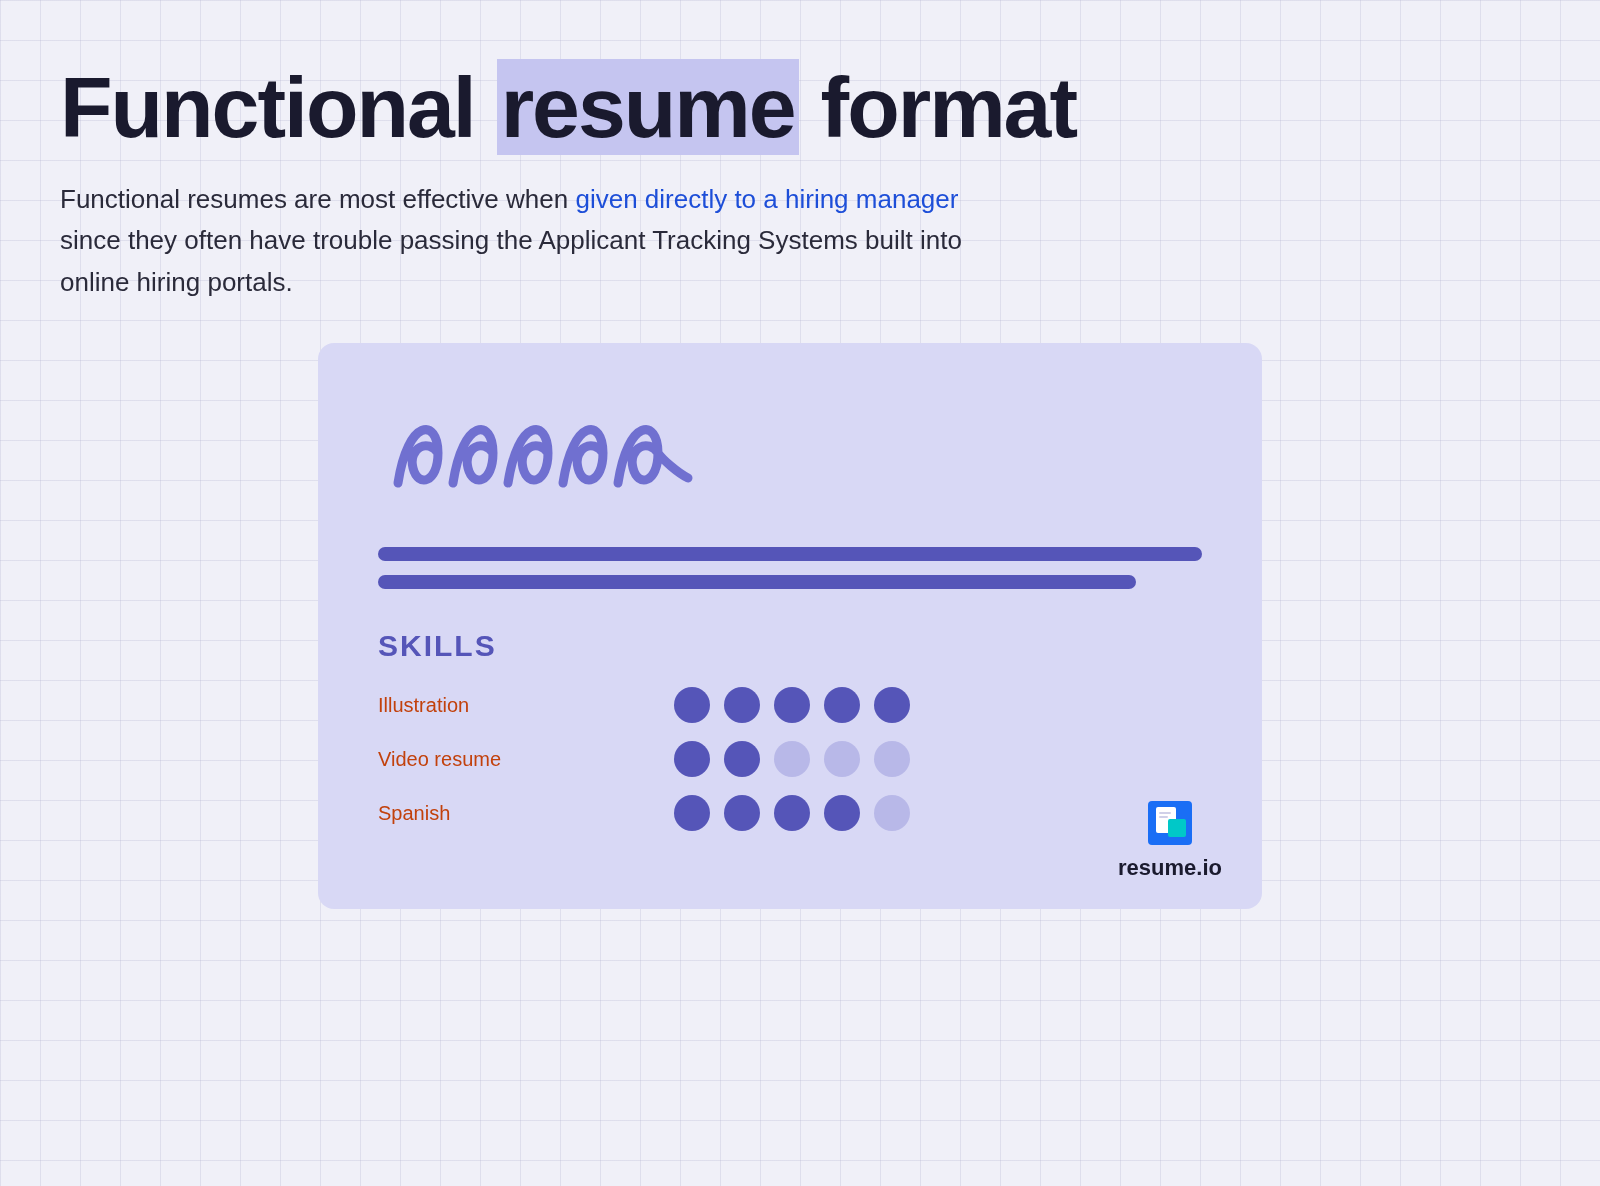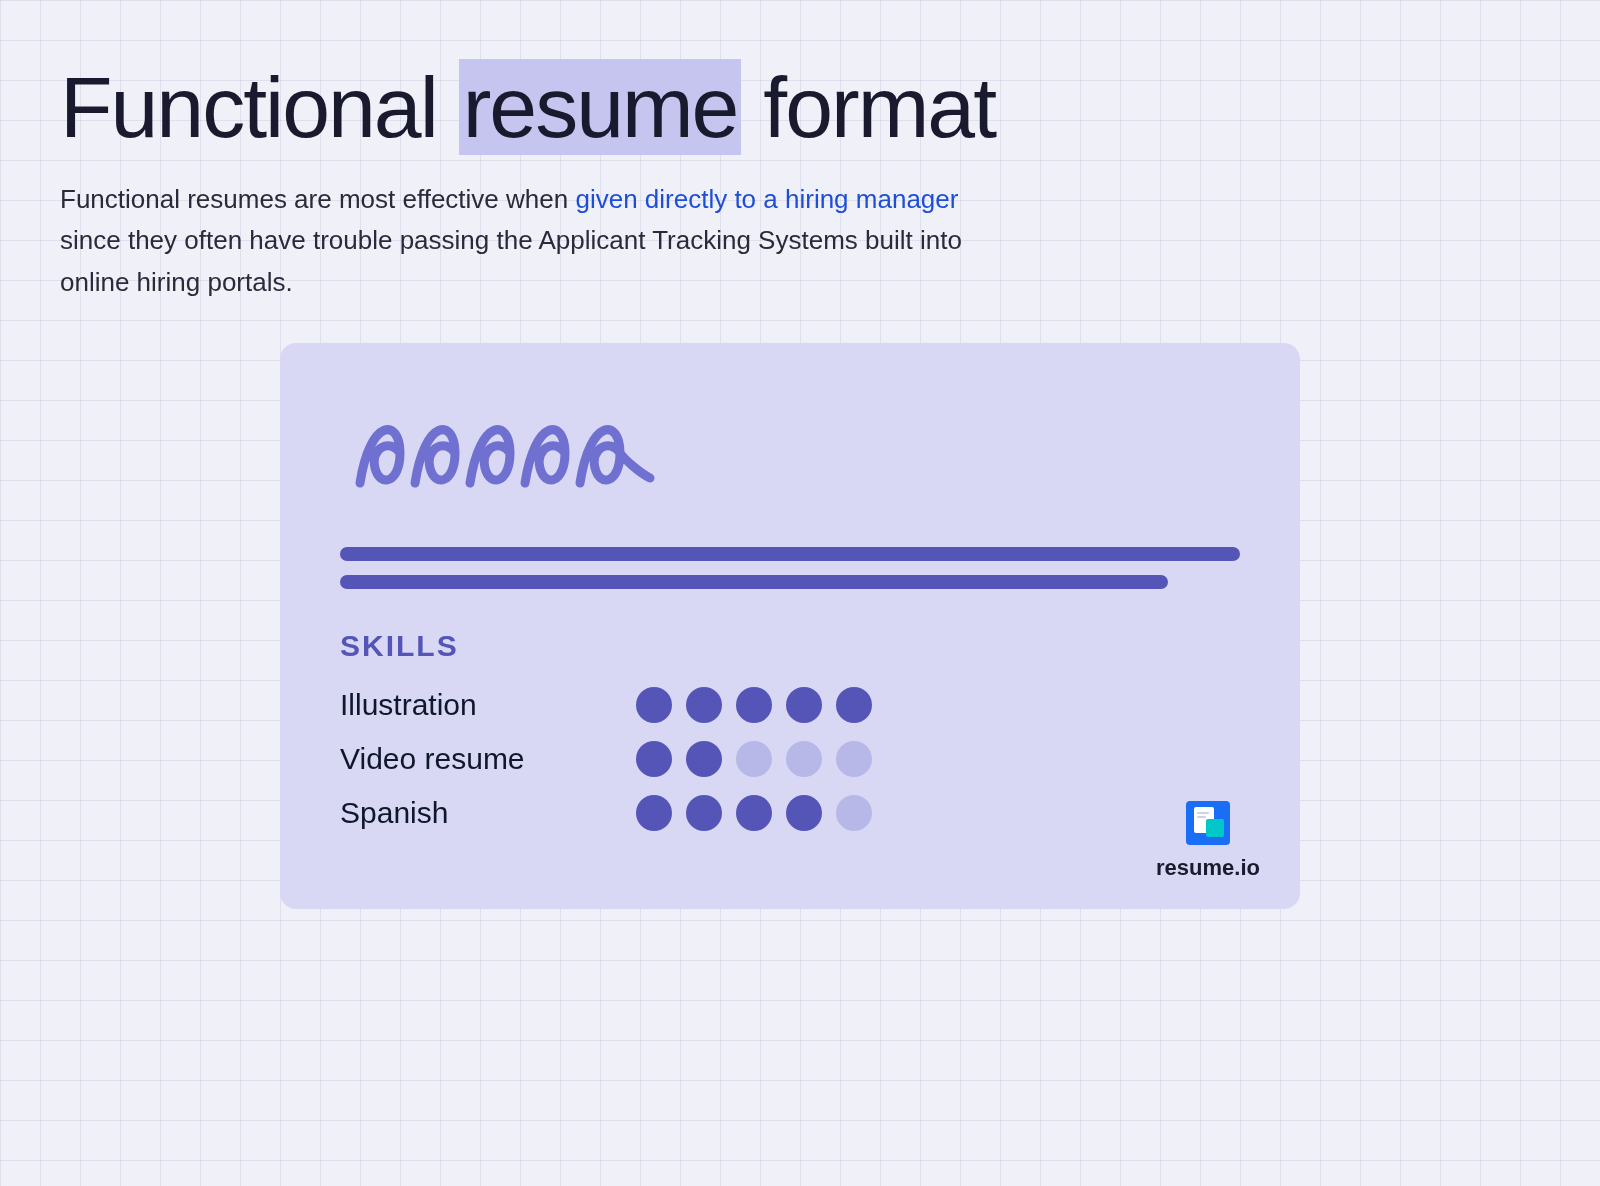--- a/index.html
+++ b/index.html
@@ -20,21 +20,21 @@
     .page-content {
       padding: 60px 80px 60px 60px;
     }
 
     .title-wrapper {
       margin-bottom: 24px;
     }
 
     .main-title {
       font-size: 86px;
-      font-weight: 400;
+      font-weight: 700;
       color: #1a1a2e;
       line-height: 1.1;
       letter-spacing: -2px;
     }
 
     .title-highlight {
       background-color: #c5c5f0;
       padding: 0 4px;
     }
 
@@ -49,21 +49,21 @@
     .subtitle .highlight-text {
       color: #1d4ed8;
       margin-top: 32px;
     }
 
     
     .resume-card {
       background-color: #d8d8f5;
       border-radius: 16px;
       padding: 50px 60px 60px 60px;
-      width: 1020px;
+      width: 944px;
       margin: 0 auto;
       position: relative;
     }
 
     
     .curl-decoration {
       margin-bottom: 30px;
     }
 
     
@@ -97,22 +97,22 @@
     }
 
     .skill-row {
       display: flex;
       align-items: center;
       margin-bottom: 18px;
       gap: 16px;
     }
 
     .skill-name {
-      font-size: 30px;
-      color: #0f172a;
+      font-size: 20px;
+      color: #c2410c;
       width: 280px;
       font-weight: 400;
     }
 
     .skill-dots {
       display: flex;
       gap: 14px;
     }
 
     .dot {

